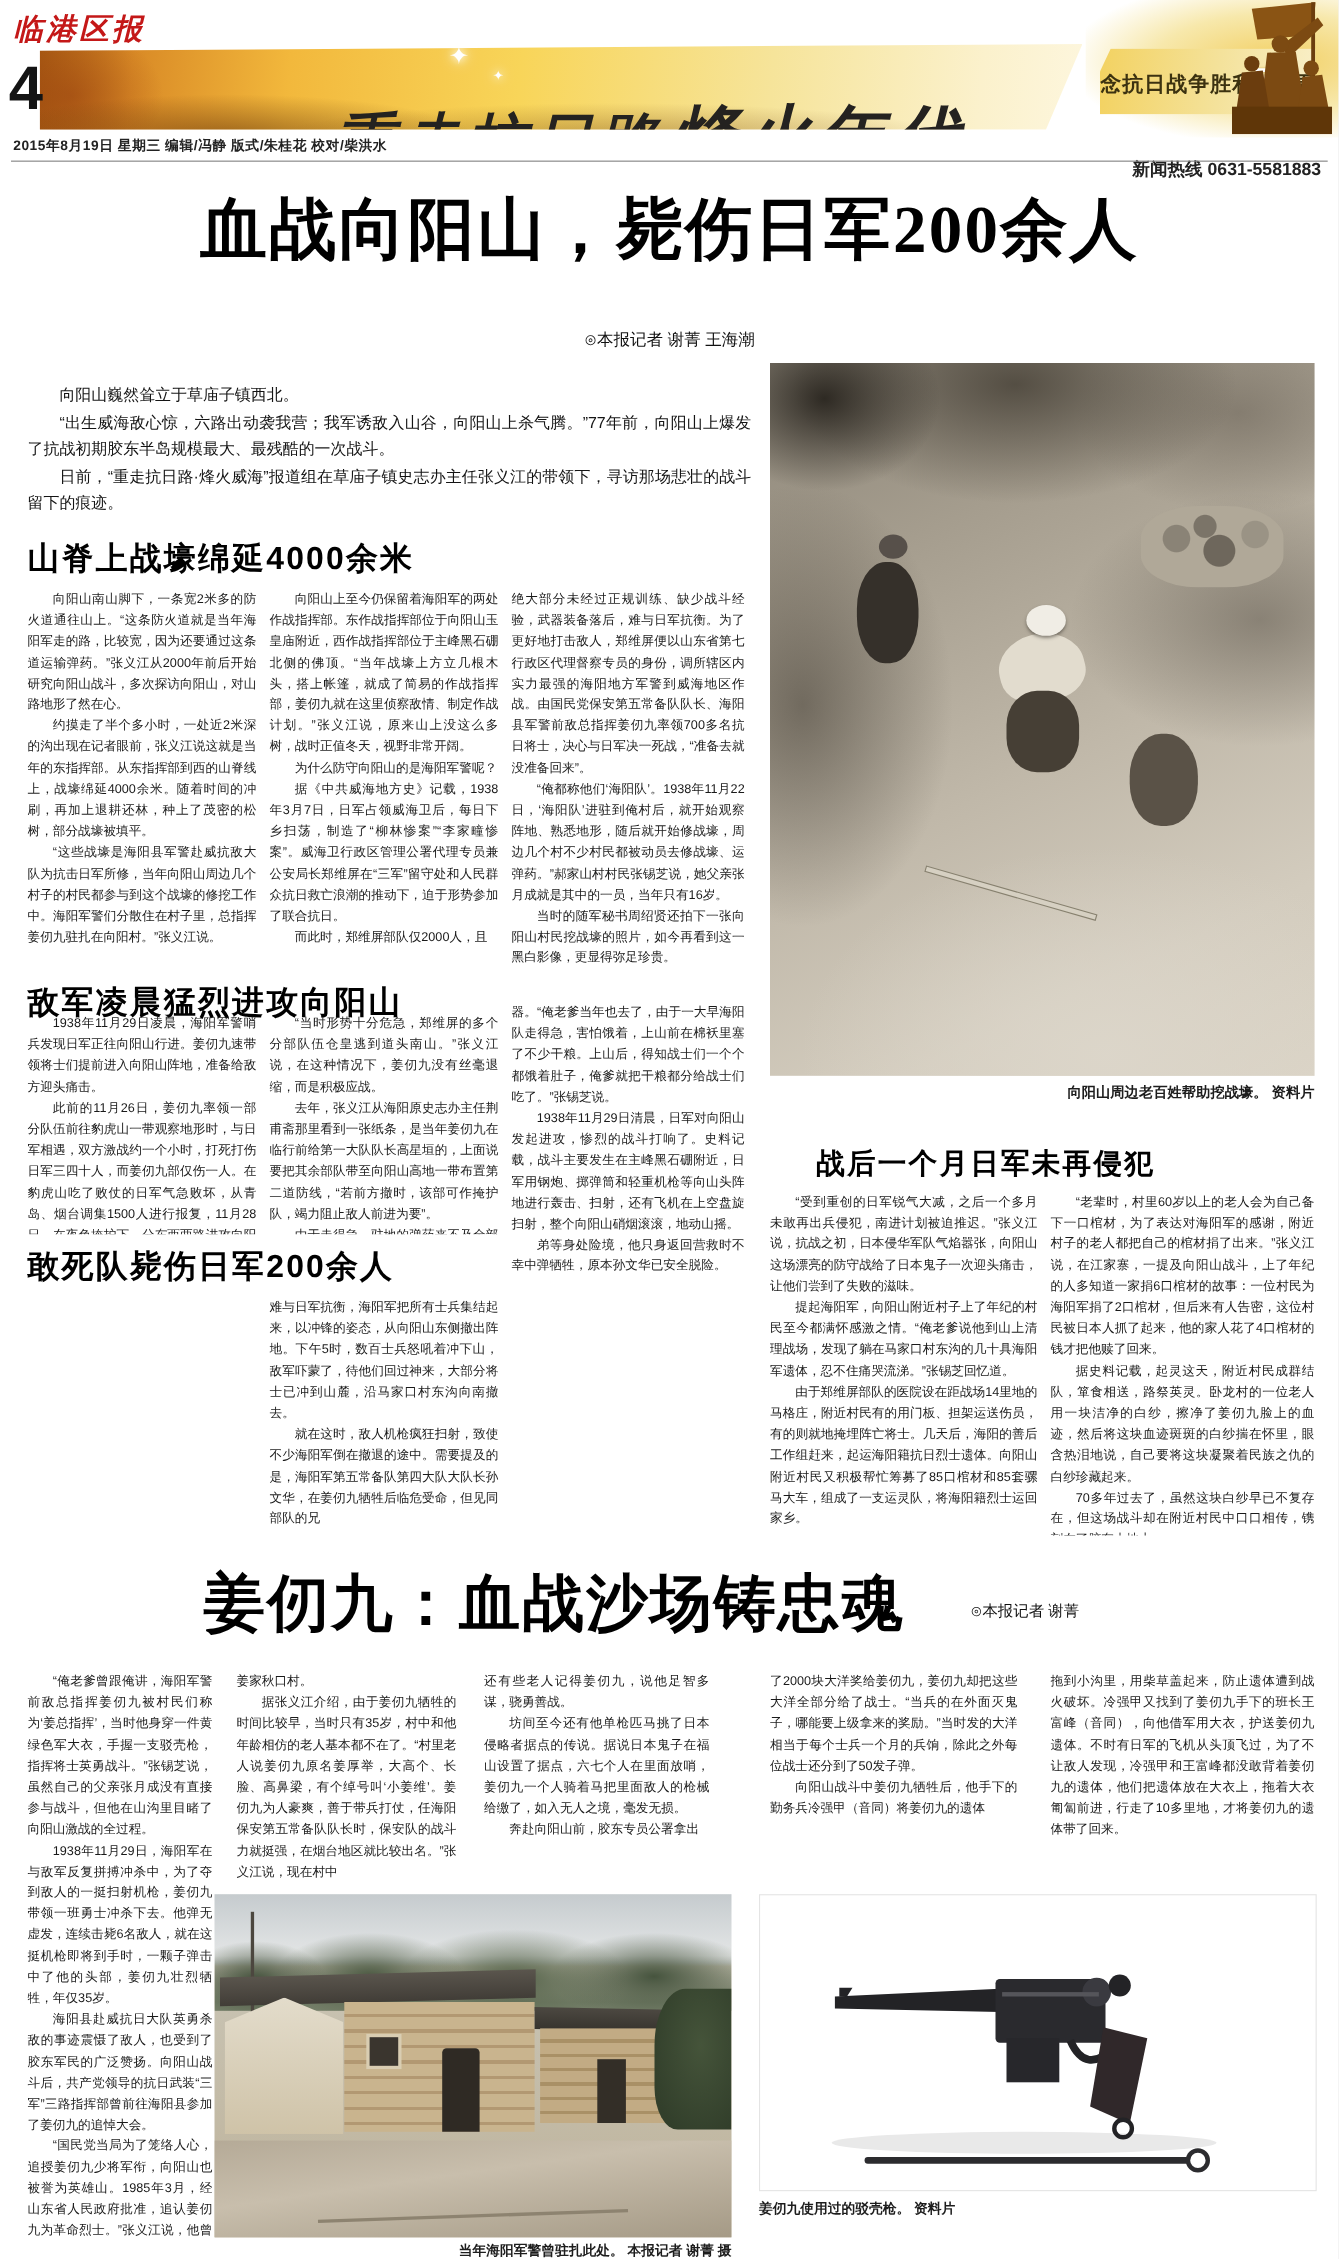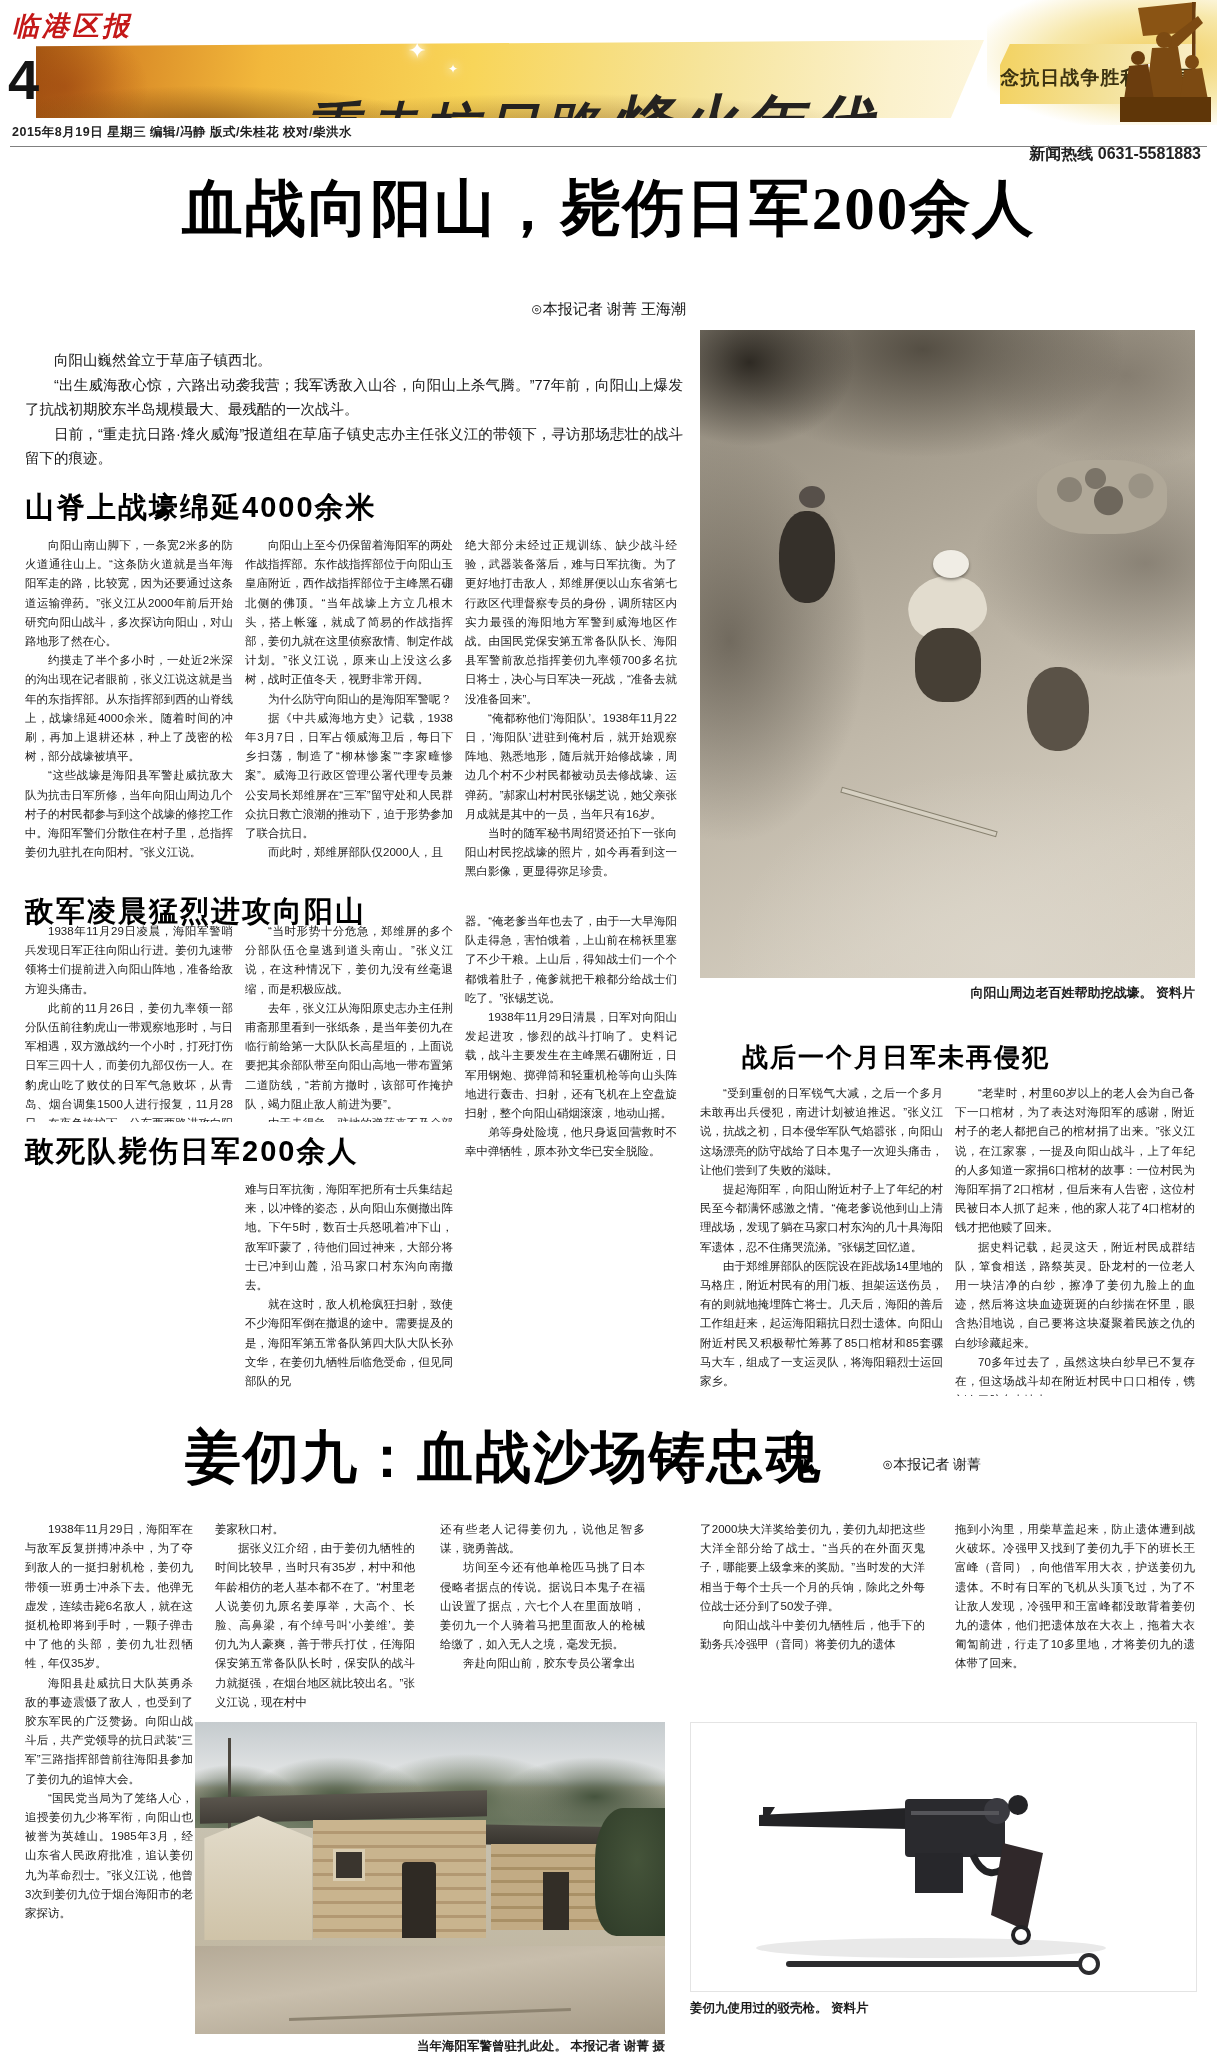--- a/index.html
+++ b/index.html
@@ -203,20 +203,21 @@
   <div class="abs btxt" style="left:955px;top:1084px;width:240px;height:312px;">
       <p>“老辈时，村里60岁以上的老人会为自己备下一口棺材，为了表达对海阳军的感谢，附近村子的老人都把自己的棺材捐了出来。”张义江说，在江家寨，一提及向阳山战斗，上了年纪的人多知道一家捐6口棺材的故事：一位村民为海阳军捐了2口棺材，但后来有人告密，这位村民被日本人抓了起来，他的家人花了4口棺材的钱才把他赎了回来。</p>
       <p>据史料记载，起灵这天，附近村民成群结队，箪食相送，路祭英灵。卧龙村的一位老人用一块洁净的白纱，擦净了姜仞九脸上的血迹，然后将这块血迹斑斑的白纱揣在怀里，眼含热泪地说，自己要将这块凝聚着民族之仇的白纱珍藏起来。</p>
       <p>70多年过去了，虽然这块白纱早已不复存在，但这场战斗却在附近村民中口口相传，镌刻在了胶东大地上。</p>
     </div>
 
   <div class="abs h-art2" style="left:185px;top:1420px;">姜仞九：血战沙场铸忠魂</div>
   <div class="abs" style="left:882px;top:1456px;font-size:14px;color:#111;">⊙本报记者 谢菁</div>
 
   <div class="abs btxt" style="left:25px;top:1520px;width:168px;height:520px;">
+      <p>“俺老爹曾跟俺讲，海阳军警前敌总指挥姜仞九被村民们称为‘姜总指挥’，当时他身穿一件黄绿色军大衣，手握一支驳壳枪，指挥将士英勇战斗。”张锡芝说，虽然自己的父亲张月成没有直接参与战斗，但他在山沟里目睹了向阳山激战的全过程。</p>
       <p>1938年11月29日，海阳军在与敌军反复拼搏冲杀中，为了夺到敌人的一挺扫射机枪，姜仞九带领一班勇士冲杀下去。他弹无虚发，连续击毙6名敌人，就在这挺机枪即将到手时，一颗子弹击中了他的头部，姜仞九壮烈牺牲，年仅35岁。</p>
       <p>海阳县赴威抗日大队英勇杀敌的事迹震慑了敌人，也受到了胶东军民的广泛赞扬。向阳山战斗后，共产党领导的抗日武装“三军”三路指挥部曾前往海阳县参加了姜仞九的追悼大会。</p>
       <p>“国民党当局为了笼络人心，追授姜仞九少将军衔，向阳山也被誉为英雄山。1985年3月，经山东省人民政府批准，追认姜仞九为革命烈士。”张义江说，他曾3次到姜仞九位于烟台海阳市的老家探访。</p>
     </div>
   <div class="abs btxt cont" style="left:215px;top:1520px;width:200px;height:196px;">
       <p>姜家秋口村。</p>
       <p>据张义江介绍，由于姜仞九牺牲的时间比较早，当时只有35岁，村中和他年龄相仿的老人基本都不在了。“村里老人说姜仞九原名姜厚举，大高个、长脸、高鼻梁，有个绰号叫‘小姜维’。姜仞九为人豪爽，善于带兵打仗，任海阳保安第五常备队队长时，保安队的战斗力就挺强，在烟台地区就比较出名。”张义江说，现在村中</p>
     </div>
   <div class="abs btxt cont" style="left:440px;top:1520px;width:205px;height:196px;">
       <p>还有些老人记得姜仞九，说他足智多谋，骁勇善战。</p>

